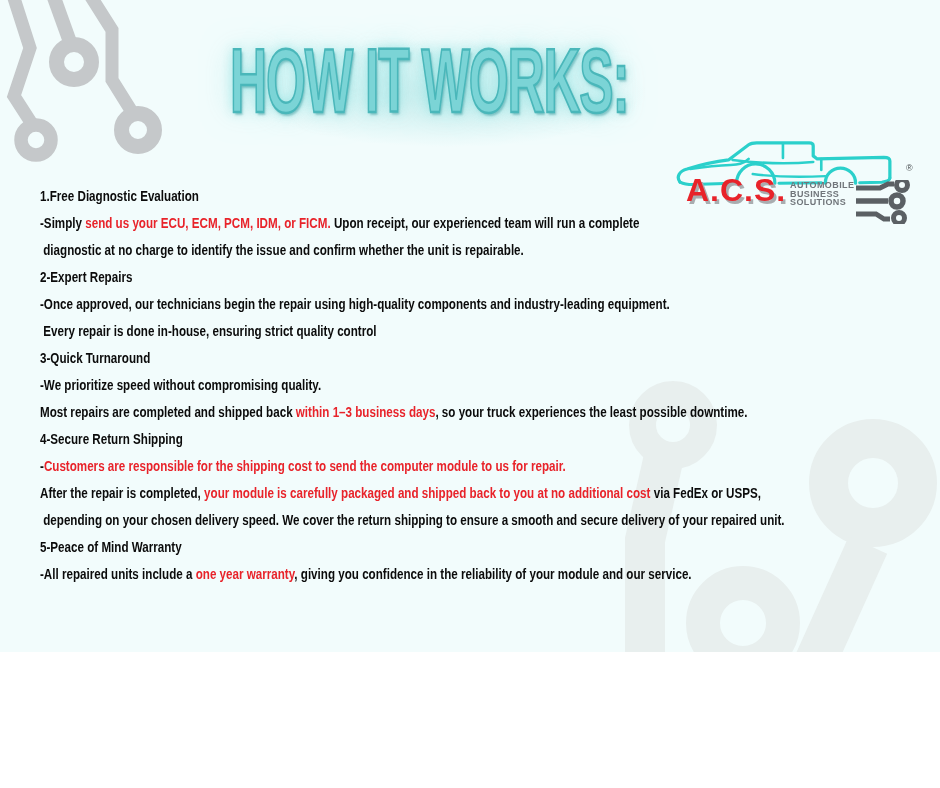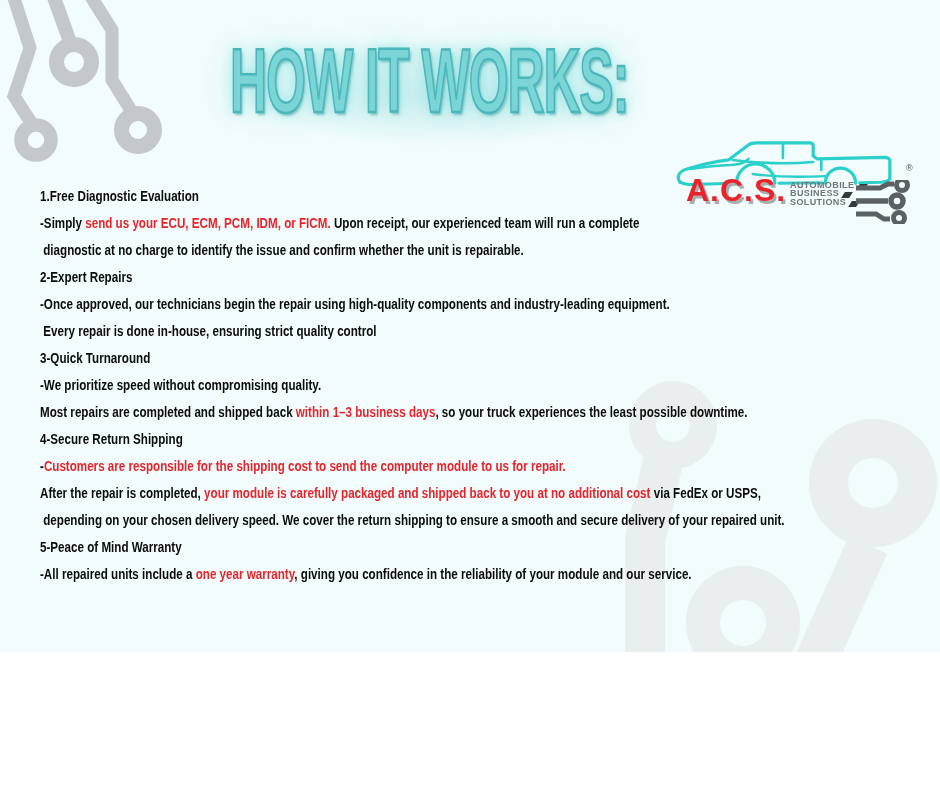--- a/index.html
+++ b/index.html
@@ -33,21 +33,21 @@
     white-space:pre;color:var(--ink);}
   .line .seg.r{color:var(--red);}
 
   
   .logo{position:absolute;left:670px;top:133px;width:244px;height:100px;}
   .truck-svg{position:absolute;left:4px;top:2px;}
   .truck-svg path{stroke:var(--truck);fill:none;stroke-linecap:round;stroke-linejoin:round;}
   .acs{position:absolute;left:16px;top:41px;font-size:32px;font-weight:bold;letter-spacing:1px;
     color:var(--red);text-shadow:2.5px 2.5px 0 #a9adb0;line-height:1;}
   .logo-words{position:absolute;left:120px;top:48px;}
-  .logo-word-row{display:flex;align-items:flex-end;height:8.6px;}
+  .logo-word-row{display:flex;align-items:flex-start;height:8.6px;flex-direction:column;}
   .logo-word{font-size:9px;font-weight:bold;color:var(--logo-gray);letter-spacing:.4px;line-height:1;}
   .wedge{display:inline-block;width:8px;height:6px;background:#35393c;
     transform:skewX(-32deg);margin-left:4px;}
   .logo-circuit{position:absolute;left:186px;top:47px;}
   .logo-circuit path,.logo-circuit circle{stroke:var(--logo-dark);fill:none;}
   .logo-reg{position:absolute;left:236px;top:30px;font-size:9px;color:#4a4f52;}
 
   
   .bbb{position:absolute;left:62px;top:707px;width:133px;height:55px;background:var(--bbb-blue);
     border-radius:8px;display:flex;padding:4px;box-sizing:border-box;}

